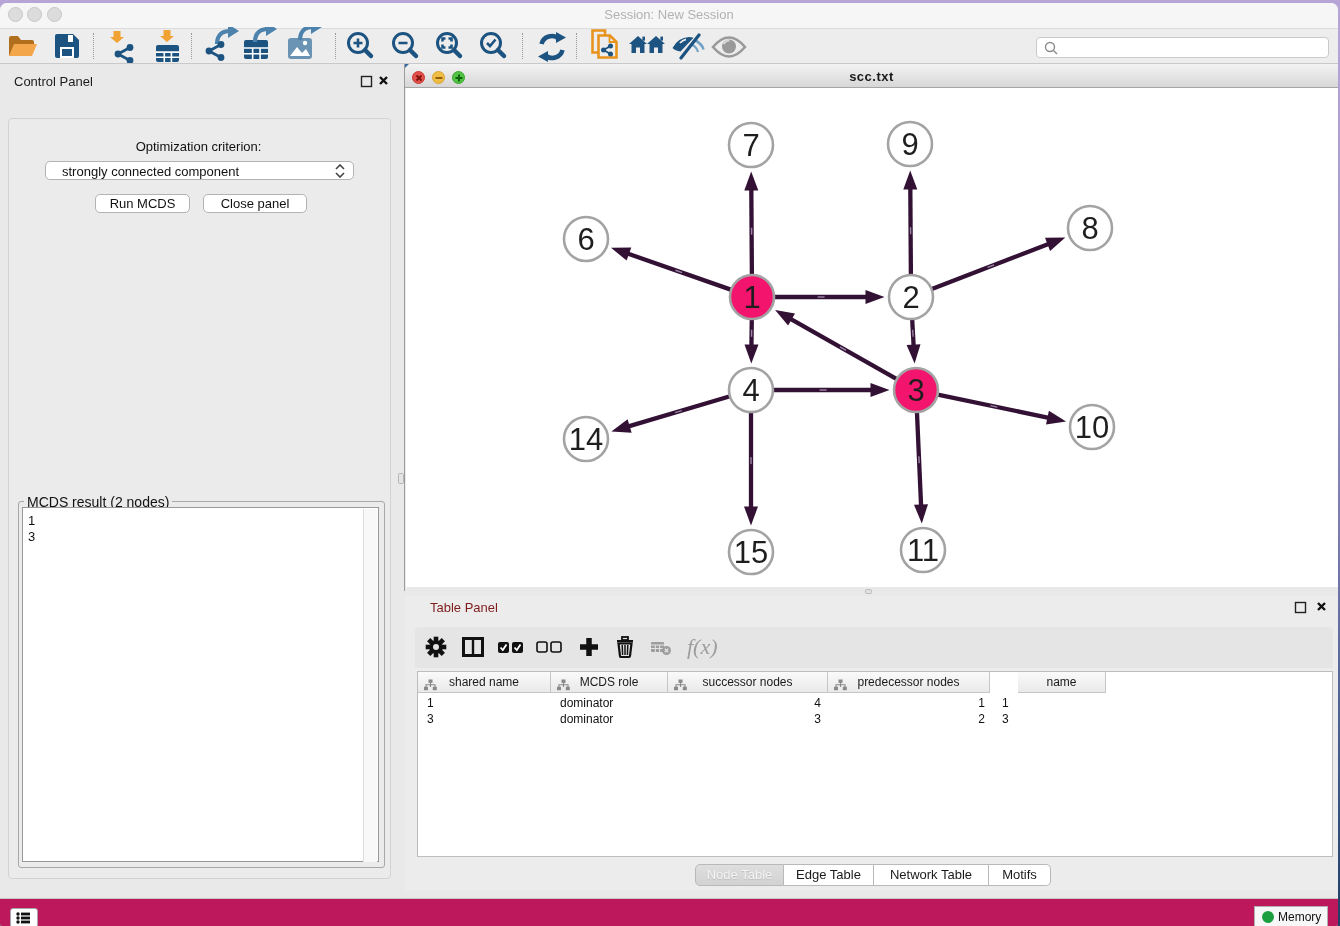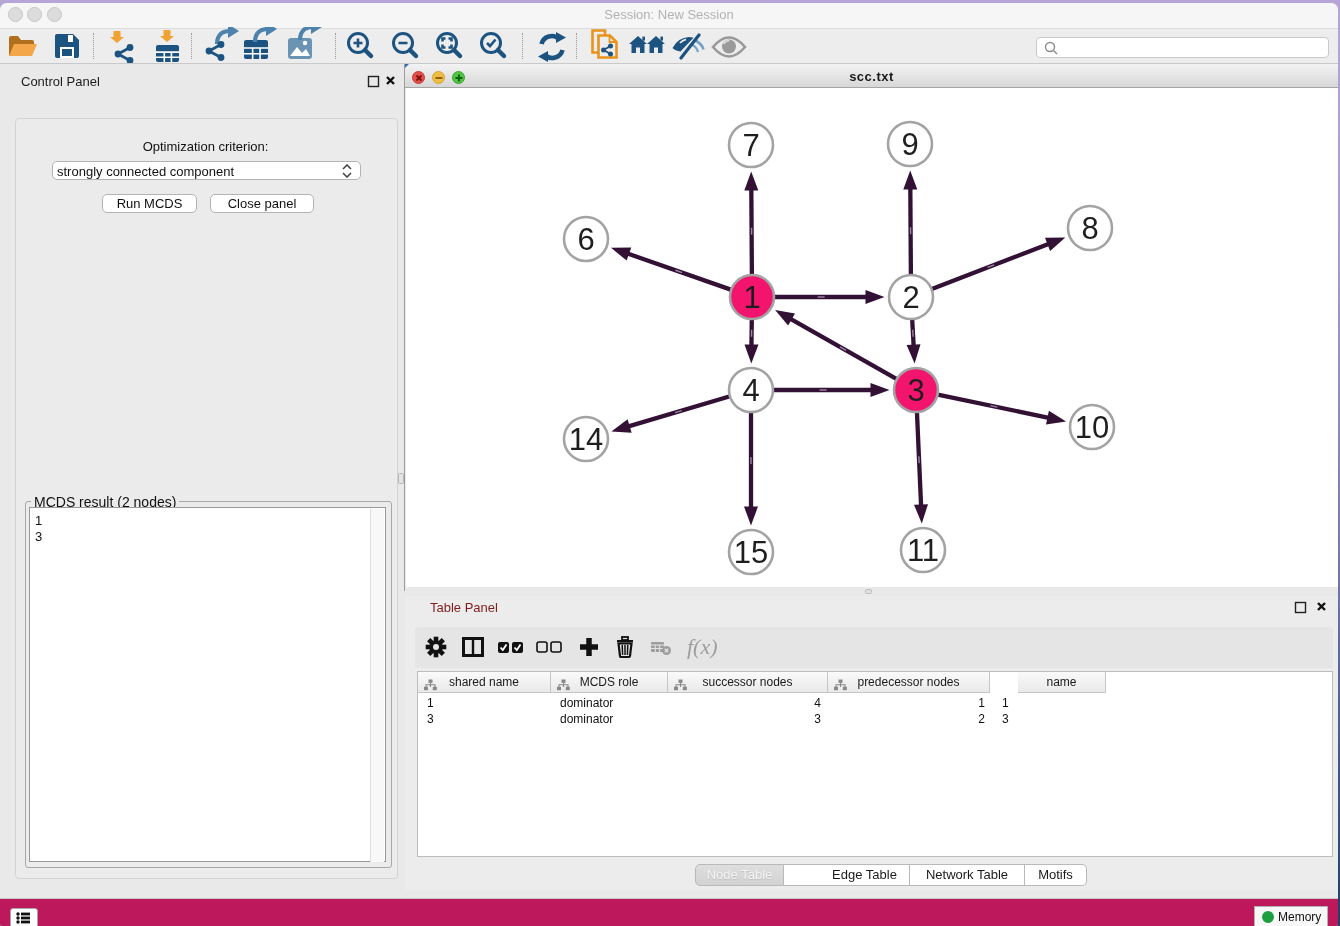--- a/index.html
+++ b/index.html
@@ -11,30 +11,30 @@
 
 #titlebar{position:absolute;left:0;top:0;width:100%;height:25px;background:#f6f6f6;border-bottom:1px solid #dcdcdc;}
 .tl{position:absolute;top:4px;width:13px;height:13px;border-radius:50%;background:#dcdcdc;border:1px solid #c6c6c6;}
 #title{position:absolute;top:4px;left:0;width:100%;text-align:center;font-size:13px;color:#b2b2b2;}
 
 #toolbar{position:absolute;left:0;top:26px;width:100%;height:34px;background:#ededed;border-bottom:1px solid #c9c9c9;}
 .sep{position:absolute;top:4px;height:26px;width:0;border-left:1px dotted #9a9a9a;}
 #search{position:absolute;left:1036px;top:8px;width:291px;height:19px;background:#fff;border:1px solid #c9c9c9;border-radius:4px;}
 .ticon{position:absolute;top:0;}
 
-#cpanel{position:absolute;left:7px;top:61px;width:397px;height:826px;background:#e9e9e9;}
+#cpanel{position:absolute;left:0;top:61px;width:397px;height:826px;background:#e9e9e9;}
 #cpanel-hdr{position:absolute;left:14px;top:10px;font-size:13px;color:#1c1c1c;}
 .tabrow{position:absolute;display:flex;font-size:13px;color:#1a1a1a;}
 .tab{background:#fff;border:1px solid #b9b9b9;border-left:none;text-align:center;line-height:19px;height:19px;}
 .tab.first{border-left:1px solid #b9b9b9;border-radius:5px 0 0 5px;}
 .tab.last{border-radius:0 5px 5px 0;}
 .tab.sel{background:linear-gradient(#dedede,#d2d2d2);color:#f6f6f6;text-shadow:0 1px 1px #bbb;}
 #cp-content{position:absolute;left:8px;top:54px;width:381px;height:759px;border:1px solid #d2d2d2;border-radius:4px;background:#ebebeb;}
 #optlabel{position:absolute;left:0;top:75px;width:100%;text-align:center;font-size:13px;color:#111;}
-#combo{position:absolute;left:45px;top:97px;width:309px;height:19px;background:#fff;border:1px solid #b3b3b3;border-radius:5px;font-size:13px;color:#111;line-height:19px;padding-left:4px;box-sizing:border-box;}
+#combo{position:absolute;left:45px;top:97px;width:309px;height:19px;background:#fff;border:1px solid #b3b3b3;border-radius:5px;font-size:13px;color:#111;line-height:19px;padding-left:16px;box-sizing:border-box;}
 .btn{position:absolute;height:17px;background:#fff;border:1px solid #b3b3b3;border-radius:5px;font-size:13px;color:#111;text-align:center;line-height:17px;}
 #groupbox{position:absolute;left:18px;top:437px;width:365px;height:365px;border:1px solid #a8a8a8;border-radius:3px;}
 #grouplegend{position:absolute;left:5px;top:-8px;background:#ebebeb;padding:0 3px;font-size:14px;color:#111;}
 #listbox{position:absolute;left:3px;top:5px;width:357px;height:355px;background:#fff;border:1px solid #999;box-sizing:border-box;font-size:13px;color:#111;line-height:16px;padding:5px 0 0 5px;}
 #listsb{position:absolute;right:1px;top:1px;width:13px;height:353px;background:#f8f8f8;border-left:1px solid #ddd;}
 
 #netframe{position:absolute;left:404px;top:61px;width:934px;height:527px;border-left:1px solid #9c9c9c;box-sizing:border-box;}
 #nf-title{position:absolute;left:0;top:0;width:100%;height:24px;background:linear-gradient(#f3f3f3,#d7d7d7);border-bottom:1px solid #a6a6a6;box-sizing:border-box;}
 #nf-title .t{position:absolute;width:100%;text-align:center;top:5px;font-size:13px;font-weight:bold;color:#1a1a1a;letter-spacing:0.5px;}
 .mac{position:absolute;top:7px;width:11px;height:11px;border-radius:50%;}
@@ -428,21 +428,21 @@
       <div class="td" style="left:410px;top:23px;width:157px;text-align:right;">1</div>
       <div class="td" style="left:584px;top:23px;">1</div>
       <div class="td" style="left:9px;top:39px;">3</div>
       <div class="td" style="left:142px;top:39px;">dominator</div>
       <div class="td" style="left:250px;top:39px;width:153px;text-align:right;">3</div>
       <div class="td" style="left:410px;top:39px;width:157px;text-align:right;">2</div>
       <div class="td" style="left:584px;top:39px;">3</div>
     </div>
     <div class="tabrow" style="left:290px;top:268px;">
       <div class="btab first" style="width:87px;border-left:1px solid #b9b9b9;border-radius:5px 0 0 5px;background:linear-gradient(#dedede,#d2d2d2);color:#f4f4f4;text-shadow:0 1px 1px #bbb;">Node Table</div>
-      <div class="btab" style="width:89px;padding-left:36px;">Edge Table</div>
+      <div class="btab" style="width:89px;">Edge Table</div>
       <div class="btab" style="width:114px;">Network Table</div>
       <div class="btab" style="width:61px;border-radius:0 5px 5px 0;">Motifs</div>
     </div>
   </div>
   <div id="statusbar">
     <div id="listbtn">
       <svg width="26" height="18">
         <circle cx="7" cy="5" r="1.7" fill="#111"></circle>
           <rect x="10" y="3.6" width="9" height="2.8" fill="#111"></rect>
         <circle cx="7" cy="9" r="1.7" fill="#111"></circle>

